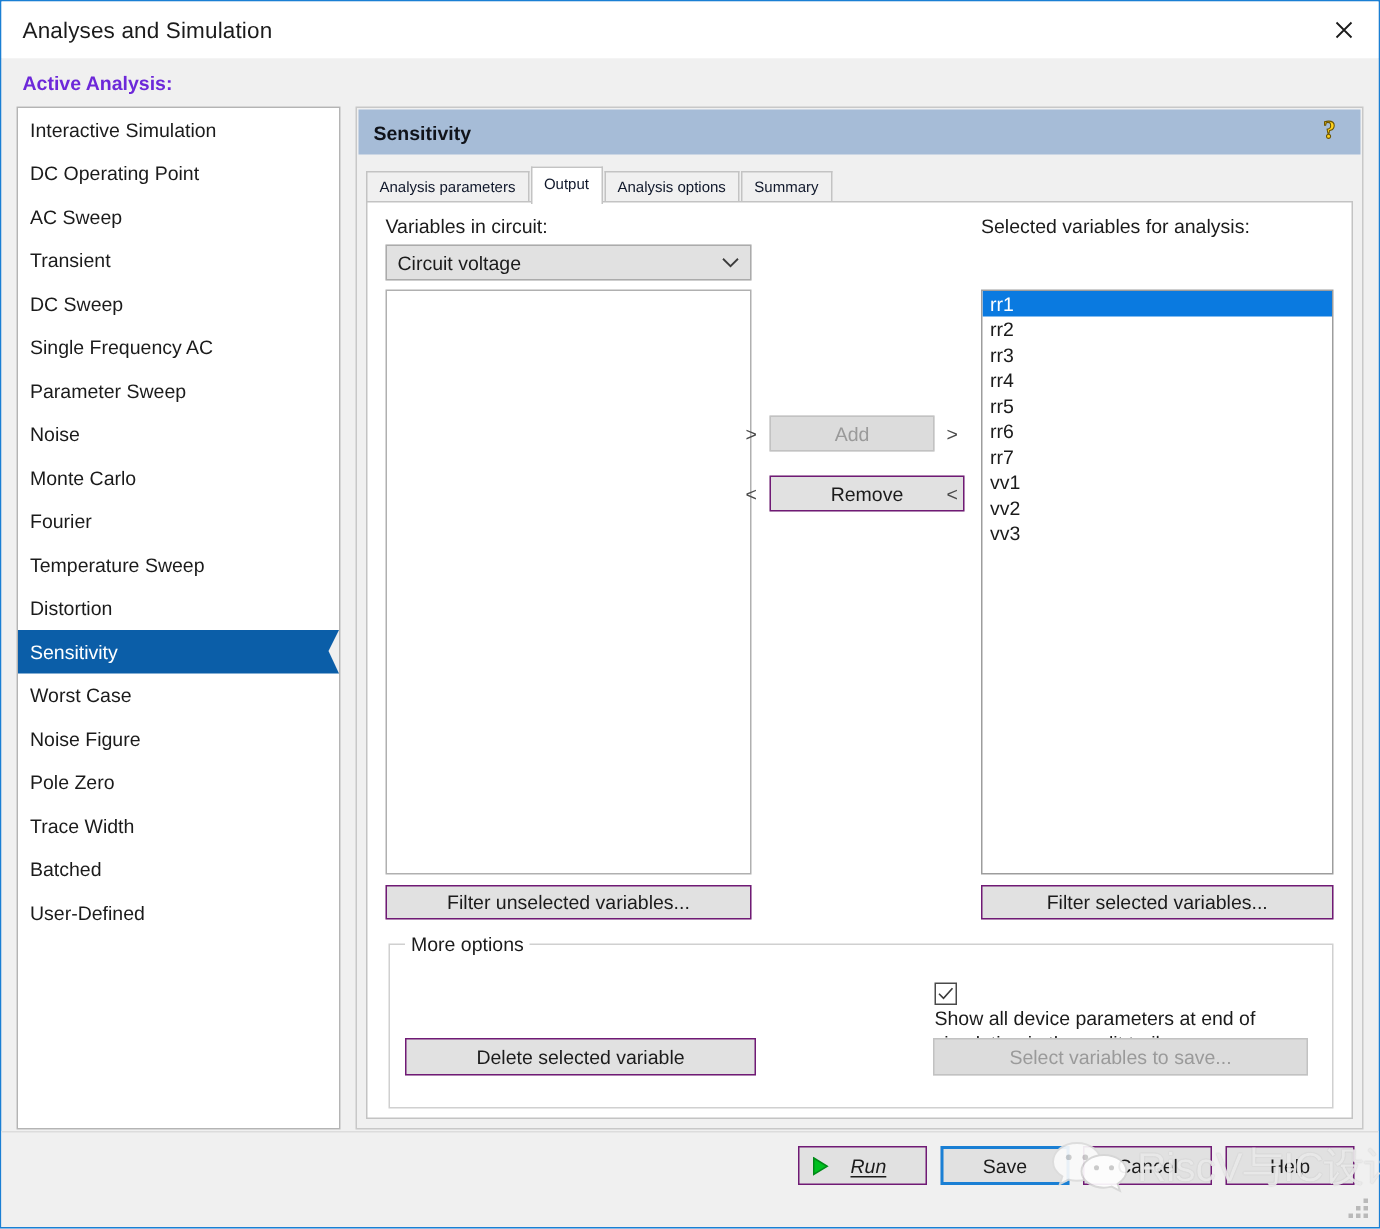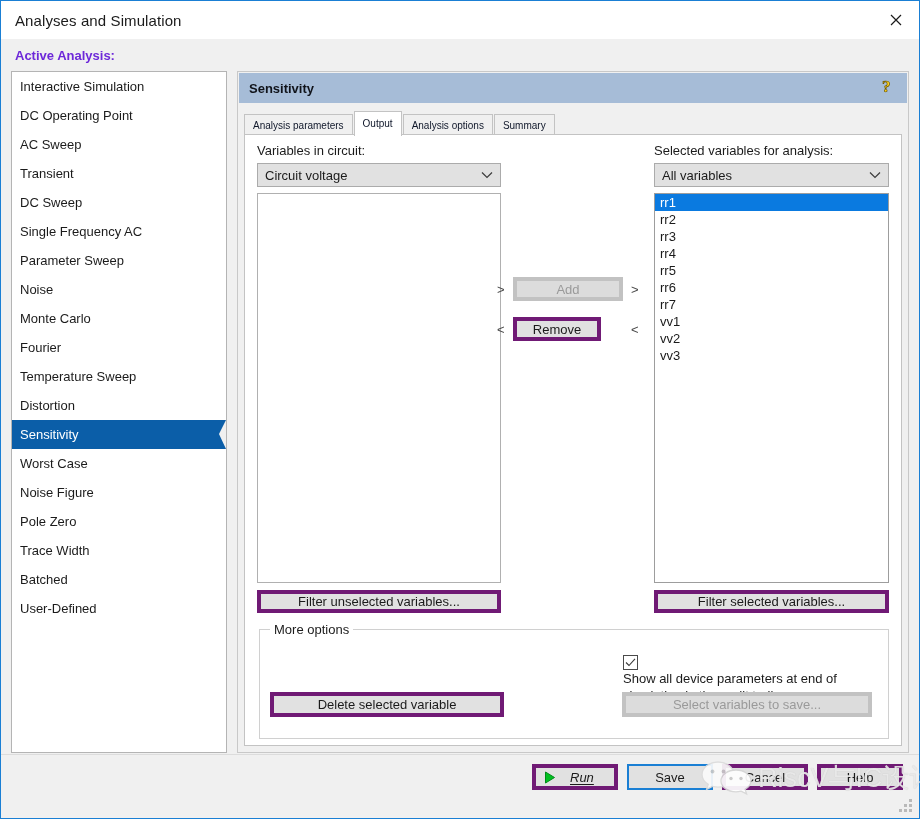--- a/index.html
+++ b/index.html
@@ -114,21 +114,21 @@
     position:absolute;box-sizing:border-box;
     background:#ffffff;border:1px solid #9d9d9d;overflow:hidden;
   }
   .listbox.empty{border-color:#b0b0b0;}
   .lb-item{
     height:17px;line-height:17px;padding-left:5px;font-size:13px;
     color:#1b1b1b;white-space:nowrap;cursor:default;
   }
   .lb-item.selected{background:#0a7ae0;color:#ffffff;}
   .btn{
-    box-sizing:border-box;background:#e1e1e1;border:4px solid #701a75;
+    box-sizing:border-box;background:#e1e1e1;border:1px solid #701a75;
     font-size:13px;color:#1b1b1b;display:flex;align-items:center;
     justify-content:center;cursor:default;font-family:inherit;
     white-space:nowrap;
   }
   .btn.disabled{color:#9a9a9a;background:#dcdcdc;border-color:#c2c2c2;}
   .btn.focus{border:2px solid #1a7fd4;background:#e1e1e1;}
   .arrow-mark{
     position:absolute;font-size:13px;color:#4a4a4a;
     font-family:"Liberation Sans",sans-serif;
   }
@@ -246,33 +246,25 @@
 
         <div class="listbox empty" id="left-listbox" style="left:12px;top:58px;width:244px;height:390px;"></div>
 
         <div class="btn" style="position:absolute;left:12px;top:455px;width:244px;height:23px;">Filter unselected variables...</div>
 
         <div class="arrow-mark" style="left:252px;top:147px;">&gt;</div>
         <div class="btn disabled" style="position:absolute;left:268px;top:142px;width:110px;height:24px;">Add</div>
         <div class="arrow-mark" style="left:386px;top:147px;">&gt;</div>
 
         <div class="arrow-mark" style="left:252px;top:187px;">&lt;</div>
-        <div class="btn" style="position:absolute;left:268px;top:182px;width:88px;height:24px;">Remove</div>
+        <div class="btn" style="position:absolute;left:268px;top:182px;width:130px;height:24px;">Remove</div>
         <div class="arrow-mark" style="left:386px;top:187px;">&lt;</div>
 
         <div class="col-label" style="left:409px;top:8px;">Selected variables for analysis:</div>
 
-        <div class="combo" style="left:409px;top:28px;width:235px;">
-          <div class="cv">All variables</div>
-          <div class="chev">
-            <svg width="12" height="8" viewBox="0 0 12 8">
-              <path d="M1 1.5 L6 6.5 L11 1.5" stroke="#3c3c3c" stroke-width="1.2" fill="none"></path>
-            </svg>
-          </div>
-        </div>
 
         <div class="listbox" id="right-listbox" style="left:409px;top:58px;width:235px;height:390px;">
             <div class="lb-item selected">rr1</div>
             <div class="lb-item">rr2</div>
             <div class="lb-item">rr3</div>
             <div class="lb-item">rr4</div>
             <div class="lb-item">rr5</div>
             <div class="lb-item">rr6</div>
             <div class="lb-item">rr7</div>
             <div class="lb-item">vv1</div>

